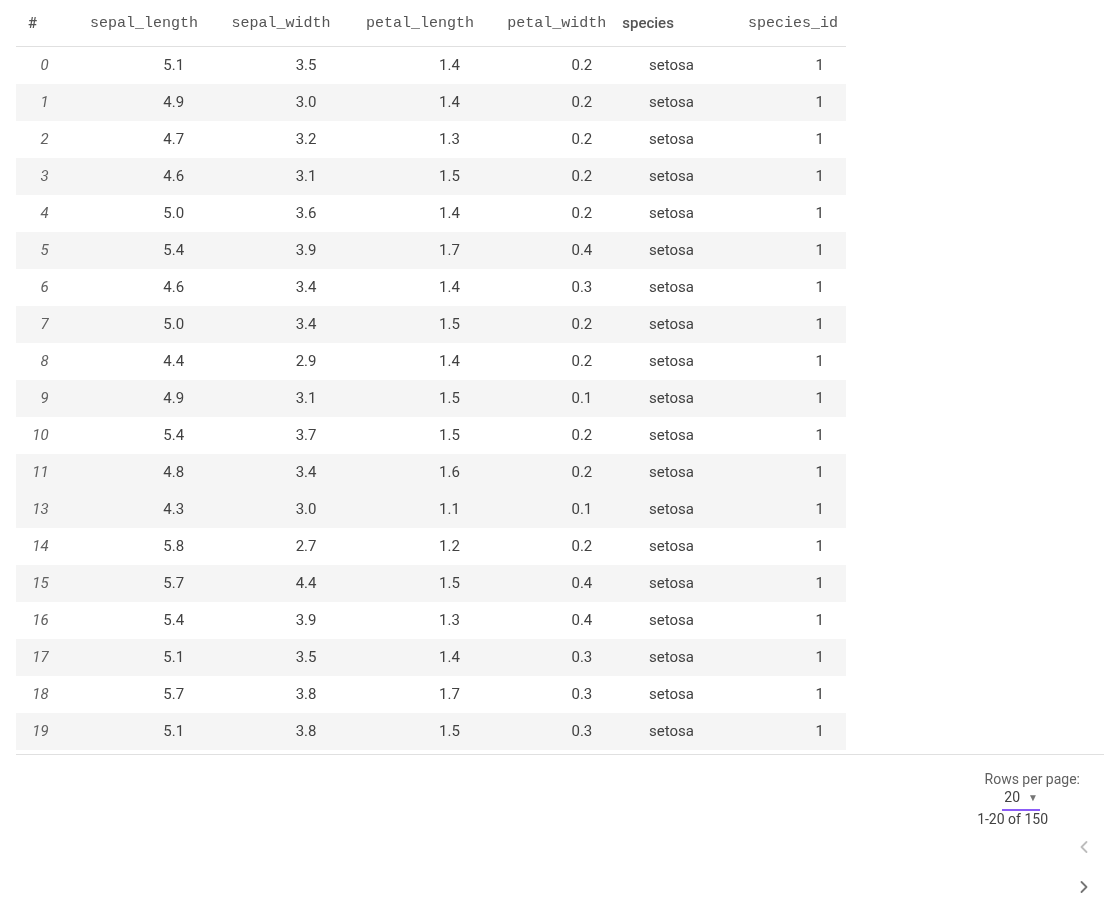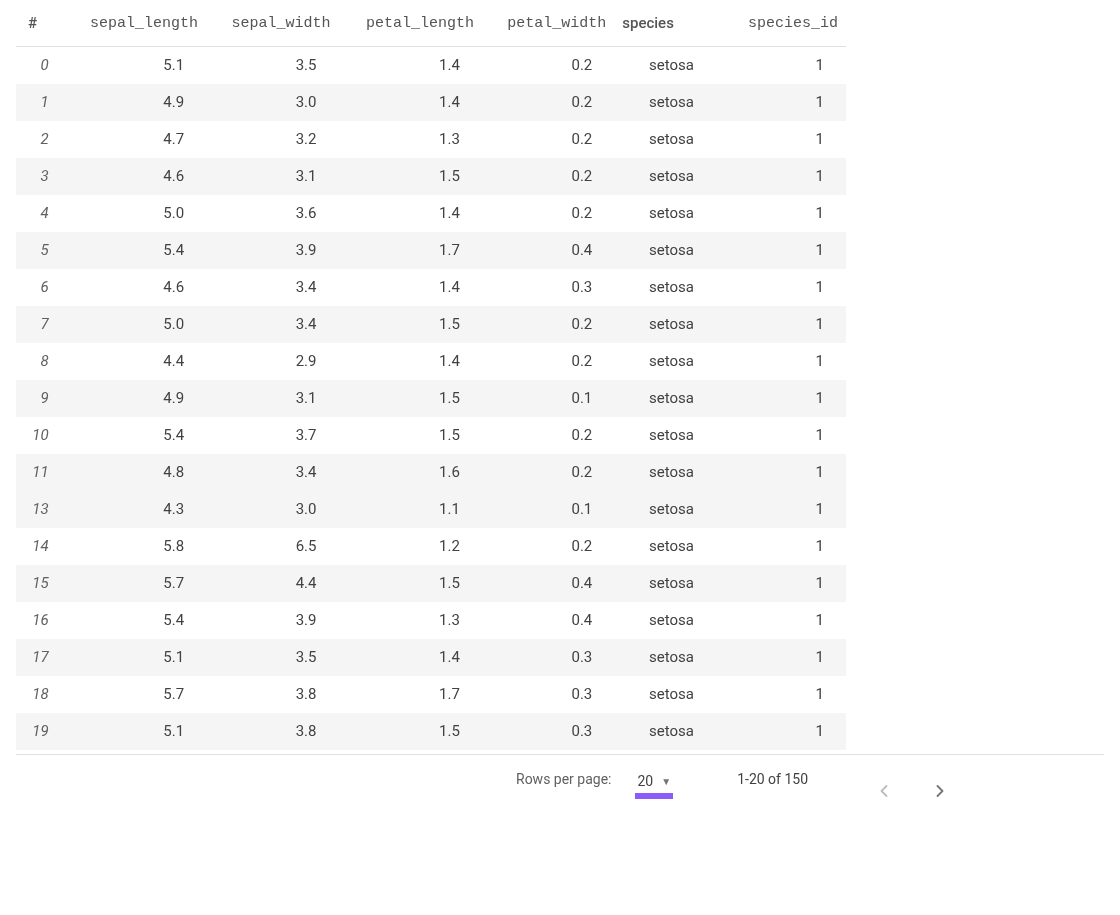--- a/index.html
+++ b/index.html
@@ -65,34 +65,35 @@
 
   .table-end-rule {
     width: 1088px;
     border-top: 1px solid #e0e0e0;
     margin-top: 4px;
   }
 
   .pagination {
     width: 1088px;
     display: flex;
-    align-items: flex-start;
+    align-items: flex-end;
     justify-content: flex-start;
     gap: 0;
     padding-top: 16px;
     font-size: 14px;
     color: #616161;
+    flex-direction: column;
   }
   .pagination .spacer { flex: 0 0 auto; width: 500px; }
   .rows-label { margin-right: 24px; }
   .rows-select {
     display: inline-flex;
     align-items: center;
     gap: 8px;
-    border-bottom: 6px solid #8b5cf6;
+    border-bottom: 2px solid #8b5cf6;
     padding: 2px 2px 4px 2px;
     margin-right: 64px;
     cursor: pointer;
     color: #424242;
   }
   .rows-select .tri {
     font-size: 10px;
     color: #757575;
   }
   .range-label { margin-right: 56px; color: #424242; }
@@ -242,21 +243,21 @@
           <td class="num-cell col-sepal_length">4.3</td>
           <td class="num-cell col-sepal_width">3.0</td>
           <td class="num-cell col-petal_length">1.1</td>
           <td class="num-cell col-petal_width">0.1</td>
           <td class="str-cell col-species">setosa</td>
           <td class="num-cell col-species_id">1</td>
         </tr>
         <tr class="even">
           <td class="idx-cell">14</td>
           <td class="num-cell col-sepal_length">5.8</td>
-          <td class="num-cell col-sepal_width">6.5</td>
+          <td class="num-cell col-sepal_width">2.7</td>
           <td class="num-cell col-petal_length">1.2</td>
           <td class="num-cell col-petal_width">0.2</td>
           <td class="str-cell col-species">setosa</td>
           <td class="num-cell col-species_id">1</td>
         </tr>
         <tr class="odd">
           <td class="idx-cell">15</td>
           <td class="num-cell col-sepal_length">5.7</td>
           <td class="num-cell col-sepal_width">4.4</td>
           <td class="num-cell col-petal_length">1.5</td>

